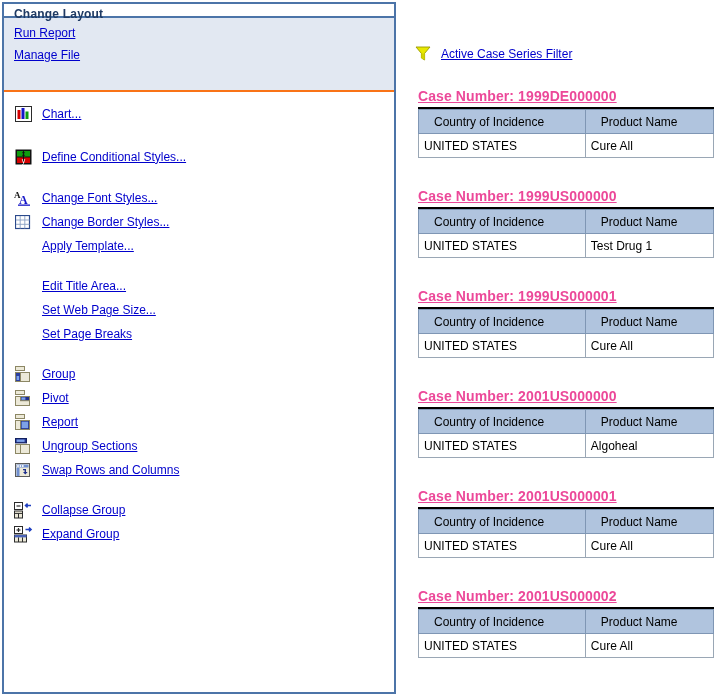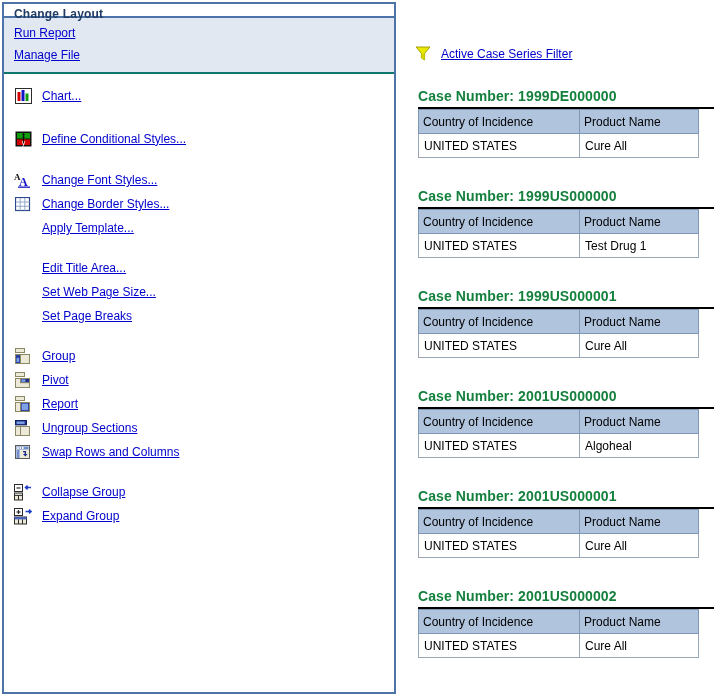--- a/index.html
+++ b/index.html
@@ -40,22 +40,22 @@
     background: #ffffff;
     padding-left: 10px;
     font-weight: bold;
     font-size: 12px;
     color: #1f3a63;
     letter-spacing: 0.2px;
   }
   .quick-links {
     box-sizing: border-box;
     background: #e2e8f2;
-    border-bottom: 2px solid #0f766e;
-    padding: 4px 0 6px 0;
+    border-bottom: 2px solid #f97316;
+    padding: 4px 0 24px 0;
   }
   .quick-links .menu-row { height: 22px; }
 
   .menu-list {
     padding-top: 8px;
   }
   .menu-row {
     position: relative;
     height: 27px;
     display: flex;
@@ -109,41 +109,42 @@
     cursor: pointer;
   }
   .case-block {
     position: absolute;
     left: 13px;
     width: 296px;
   }
   .case-title {
     font-size: 14px;
     font-weight: bold;
-    color: #15803d;
+    color: #ec4899;
     letter-spacing: 0.1px;
     white-space: nowrap;
     margin-bottom: 3px;
+    text-decoration: underline;
   }
   .case-rule {
     border-top: 2px solid #000000;
     width: 296px;
     margin-bottom: 0px;
   }
   table.case-table {
     border-collapse: collapse;
     table-layout: fixed;
     font-size: 12px;
   }
   table.case-table th {
     background: #b0c4de;
     border: 1px solid #7f96b4;
     font-weight: normal;
     text-align: left;
-    padding: 2px 4px;
+    padding: 2px 15px;
     height: 19px;
     color: #000;
     white-space: nowrap;
   }
   table.case-table td {
     background: #ffffff;
     border: 1px solid #9aa7b5;
     padding: 2px 5px;
     height: 19px;
     text-align: left;

